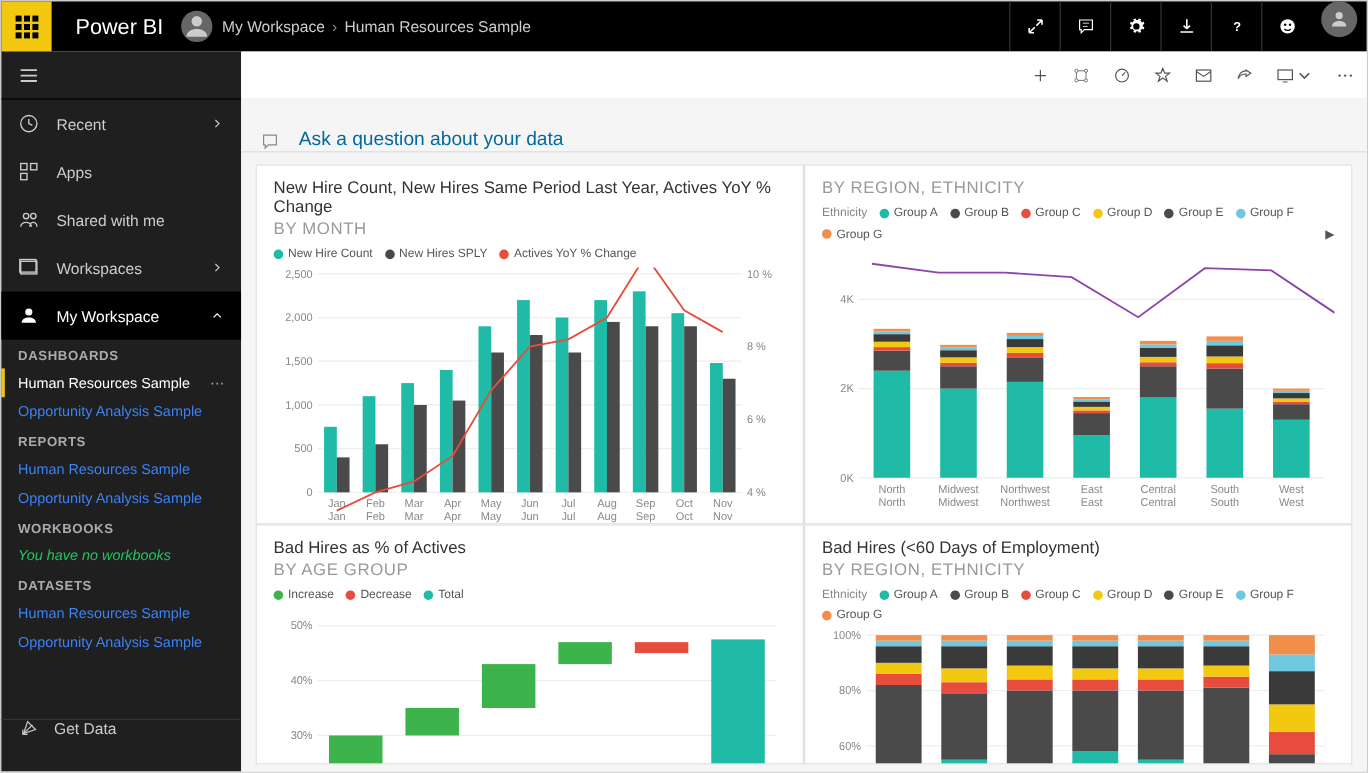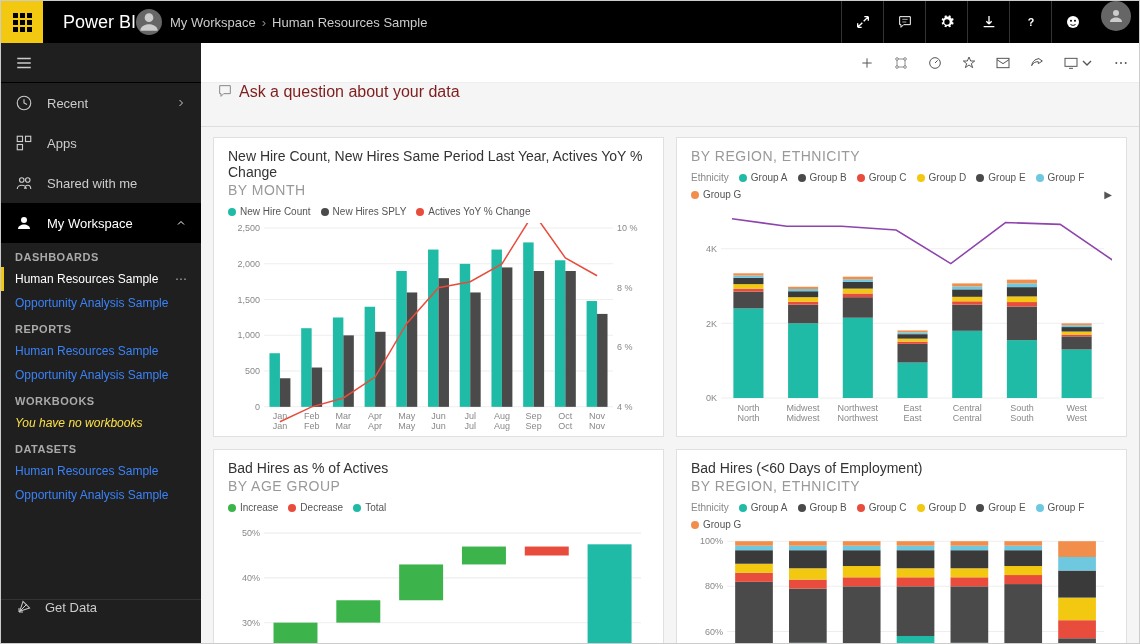--- a/index.html
+++ b/index.html
@@ -1,21 +1,21 @@
 <!DOCTYPE html>
 <html><head>
 <meta charset="utf-8">
 <style>
 *{margin:0;padding:0;box-sizing:border-box;font-family:"Segoe UI",Arial,sans-serif}
 body{width:1140px;height:644px;overflow:hidden;background:#fff;position:relative;border:1px solid #ccc}
 .topbar{height:42px;background:#000;display:flex;align-items:center;color:#fff}
 .waffle{width:42px;height:42px;background:#f2c811;display:flex;align-items:center;justify-content:center}
 .waffle-grid{display:grid;grid-template-columns:repeat(3,5px);grid-template-rows:repeat(3,5px);gap:2px}
 .waffle-grid span{background:#000}
-.brand{font-size:18px;font-weight:400;margin-left:20px;}
+.brand{font-size:18px;font-weight:400;margin-left:20px;margin-right:15px}
 .avatar-small{width:26px;height:26px;border-radius:50%;background:#666;display:flex;align-items:center;justify-content:center;margin-right:8px}
 .breadcrumb{display:flex;align-items:center;font-size:13px;color:#ccc}
 .breadcrumb .sep{margin:0 6px;color:#888}
 .spacer{flex:1}
 .top-actions{display:flex}
 .top-btn{width:42px;height:42px;display:flex;align-items:center;justify-content:center;color:#fff;border-left:1px solid #333;cursor:pointer}
 .top-btn svg{width:16px;height:16px;fill:currentColor}
 .avatar-end{width:30px;height:30px;border-radius:50%;background:#666;margin:0 8px;display:flex;align-items:center;justify-content:center}
 .shell{display:flex;height:calc(100% - 42px)}
 .sidebar{width:200px;background:#1f1f1f;color:#ccc;display:flex;flex-direction:column;font-size:13px}
@@ -23,30 +23,30 @@
 .hamburger svg{width:18px;height:18px;fill:#ccc}
 .nav-item{height:40px;display:flex;align-items:center;padding:0 14px;gap:14px;cursor:pointer}
 .nav-item svg{width:18px;height:18px;fill:#ccc;flex-shrink:0}
 .nav-item .chev{margin-left:auto;width:12px;height:12px}
 .nav-item.my-ws{background:#000;color:#fff}
 .nav-item.my-ws svg{fill:#fff}
 .section-head{font-size:11px;letter-spacing:0.5px;color:#aaa;padding:8px 14px 4px;text-transform:uppercase;font-weight:600}
 .ws-item{padding:5px 14px;font-size:12px;color:#3b82f6;cursor:pointer;display:flex;align-items:center}
 .ws-item.active{border-left:3px solid #f2c811;padding-left:11px;color:#fff}
 .ws-item .dots{margin-left:auto;color:#aaa}
-.ws-empty{padding:5px 14px;font-size:12px;font-style:italic;color:#fde047}
+.ws-empty{padding:5px 14px;font-size:12px;font-style:italic;color:#22c55e}
 .get-data{margin-top:auto;height:44px;display:flex;align-items:flex-start;gap:14px;padding:0 14px;border-top:1px solid #333;cursor:pointer}
 .get-data svg{width:16px;height:16px;fill:#ccc}
 .main{flex:1;display:flex;flex-direction:column;background:#f5f5f5;overflow:hidden}
 .actionbar{height:40px;background:#fff;display:flex;align-items:center;justify-content:flex-end;padding:0 10px;gap:18px;border-bottom:1px solid #eee}
 .actionbar .ab{color:#555;cursor:pointer;display:flex;align-items:center}
 .actionbar svg{width:16px;height:16px;fill:#555}
-.askbar{height:44px;display:flex;align-items:flex-start;padding:0 16px;gap:6px;color:#7f1d1d;font-size:16px;border-bottom:1px solid #ddd}
+.askbar{height:44px;display:flex;align-items:flex-end;padding:0 16px;gap:16px;color:#0369a1;font-size:16px;border-bottom:1px solid #ddd}
 .askbar svg{width:16px;height:16px;fill:#888}
-.dash{flex:1;overflow:hidden;padding:10px 12px;display:grid;grid-template-columns:1fr 1fr;grid-template-rows:300px 200px;gap:12px}
+.dash{flex:1;overflow:hidden;padding:10px 12px;display:grid;grid-template-columns:1fr 1fr;grid-template-rows:300px 200px;}
 .tile{background:#fff;border:1px solid #e0e0e0;padding:10px 14px 6px;display:flex;flex-direction:column;overflow:hidden}
 .tile-title{font-size:14px;color:#333;margin-bottom:2px}
 .tile-sub{font-size:14px;letter-spacing:0.5px;color:#999;text-transform:uppercase;margin-bottom:8px}
 .legend{display:flex;flex-wrap:wrap;gap:6px 10px;font-size:10px;color:#555;margin-bottom:6px;align-items:center}
 .legend .lk{display:flex;align-items:center;gap:4px}
 .dot{width:8px;height:8px;border-radius:50%}
 .chart{flex:1;position:relative}
 svg.plot{width:100%;height:100%}
 </style>
 </head>
@@ -150,20 +150,30 @@
         </svg>
     <span>Apps</span>
   </div>
   <div class="nav-item">
     <svg viewBox="0 0 24 24">
           <circle cx="9" cy="8" r="3" fill="none" stroke="#ccc" stroke-width="1.5"></circle>
           <circle cx="17" cy="8" r="3" fill="none" stroke="#ccc" stroke-width="1.5"></circle>
           <path d="M3 20c0-3 3-5 6-5s6 2 6 5M13 20c0-3 2-5 4-5s4 2 4 5" fill="none" stroke="#ccc" stroke-width="1.5"></path>
         </svg>
     <span>Shared with me</span>
+  </div>
+  <div class="nav-item">
+    <svg viewBox="0 0 24 24">
+          <rect x="3" y="5" width="18" height="14" fill="none" stroke="#ccc" stroke-width="1.5"></rect>
+          <rect x="2" y="3" width="18" height="14" fill="none" stroke="#ccc" stroke-width="1.5"></rect>
+        </svg>
+    <span>Workspaces</span>
+    <svg class="chev" viewBox="0 0 24 24">
+          <path d="M9 6l6 6-6 6" stroke="#ccc" stroke-width="2" fill="none"></path>
+        </svg>
   </div>
   <div class="nav-item my-ws">
     <svg viewBox="0 0 24 24">
           <circle cx="12" cy="8" r="4" fill="#fff"></circle>
           <path d="M4 20c0-4 4-6 8-6s8 2 8 6" fill="#fff"></path>
         </svg>
     <span>My Workspace</span>
     <svg class="chev" viewBox="0 0 24 24">
           <path d="M6 15l6-6 6 6" stroke="#fff" stroke-width="2" fill="none"></path>
         </svg>

